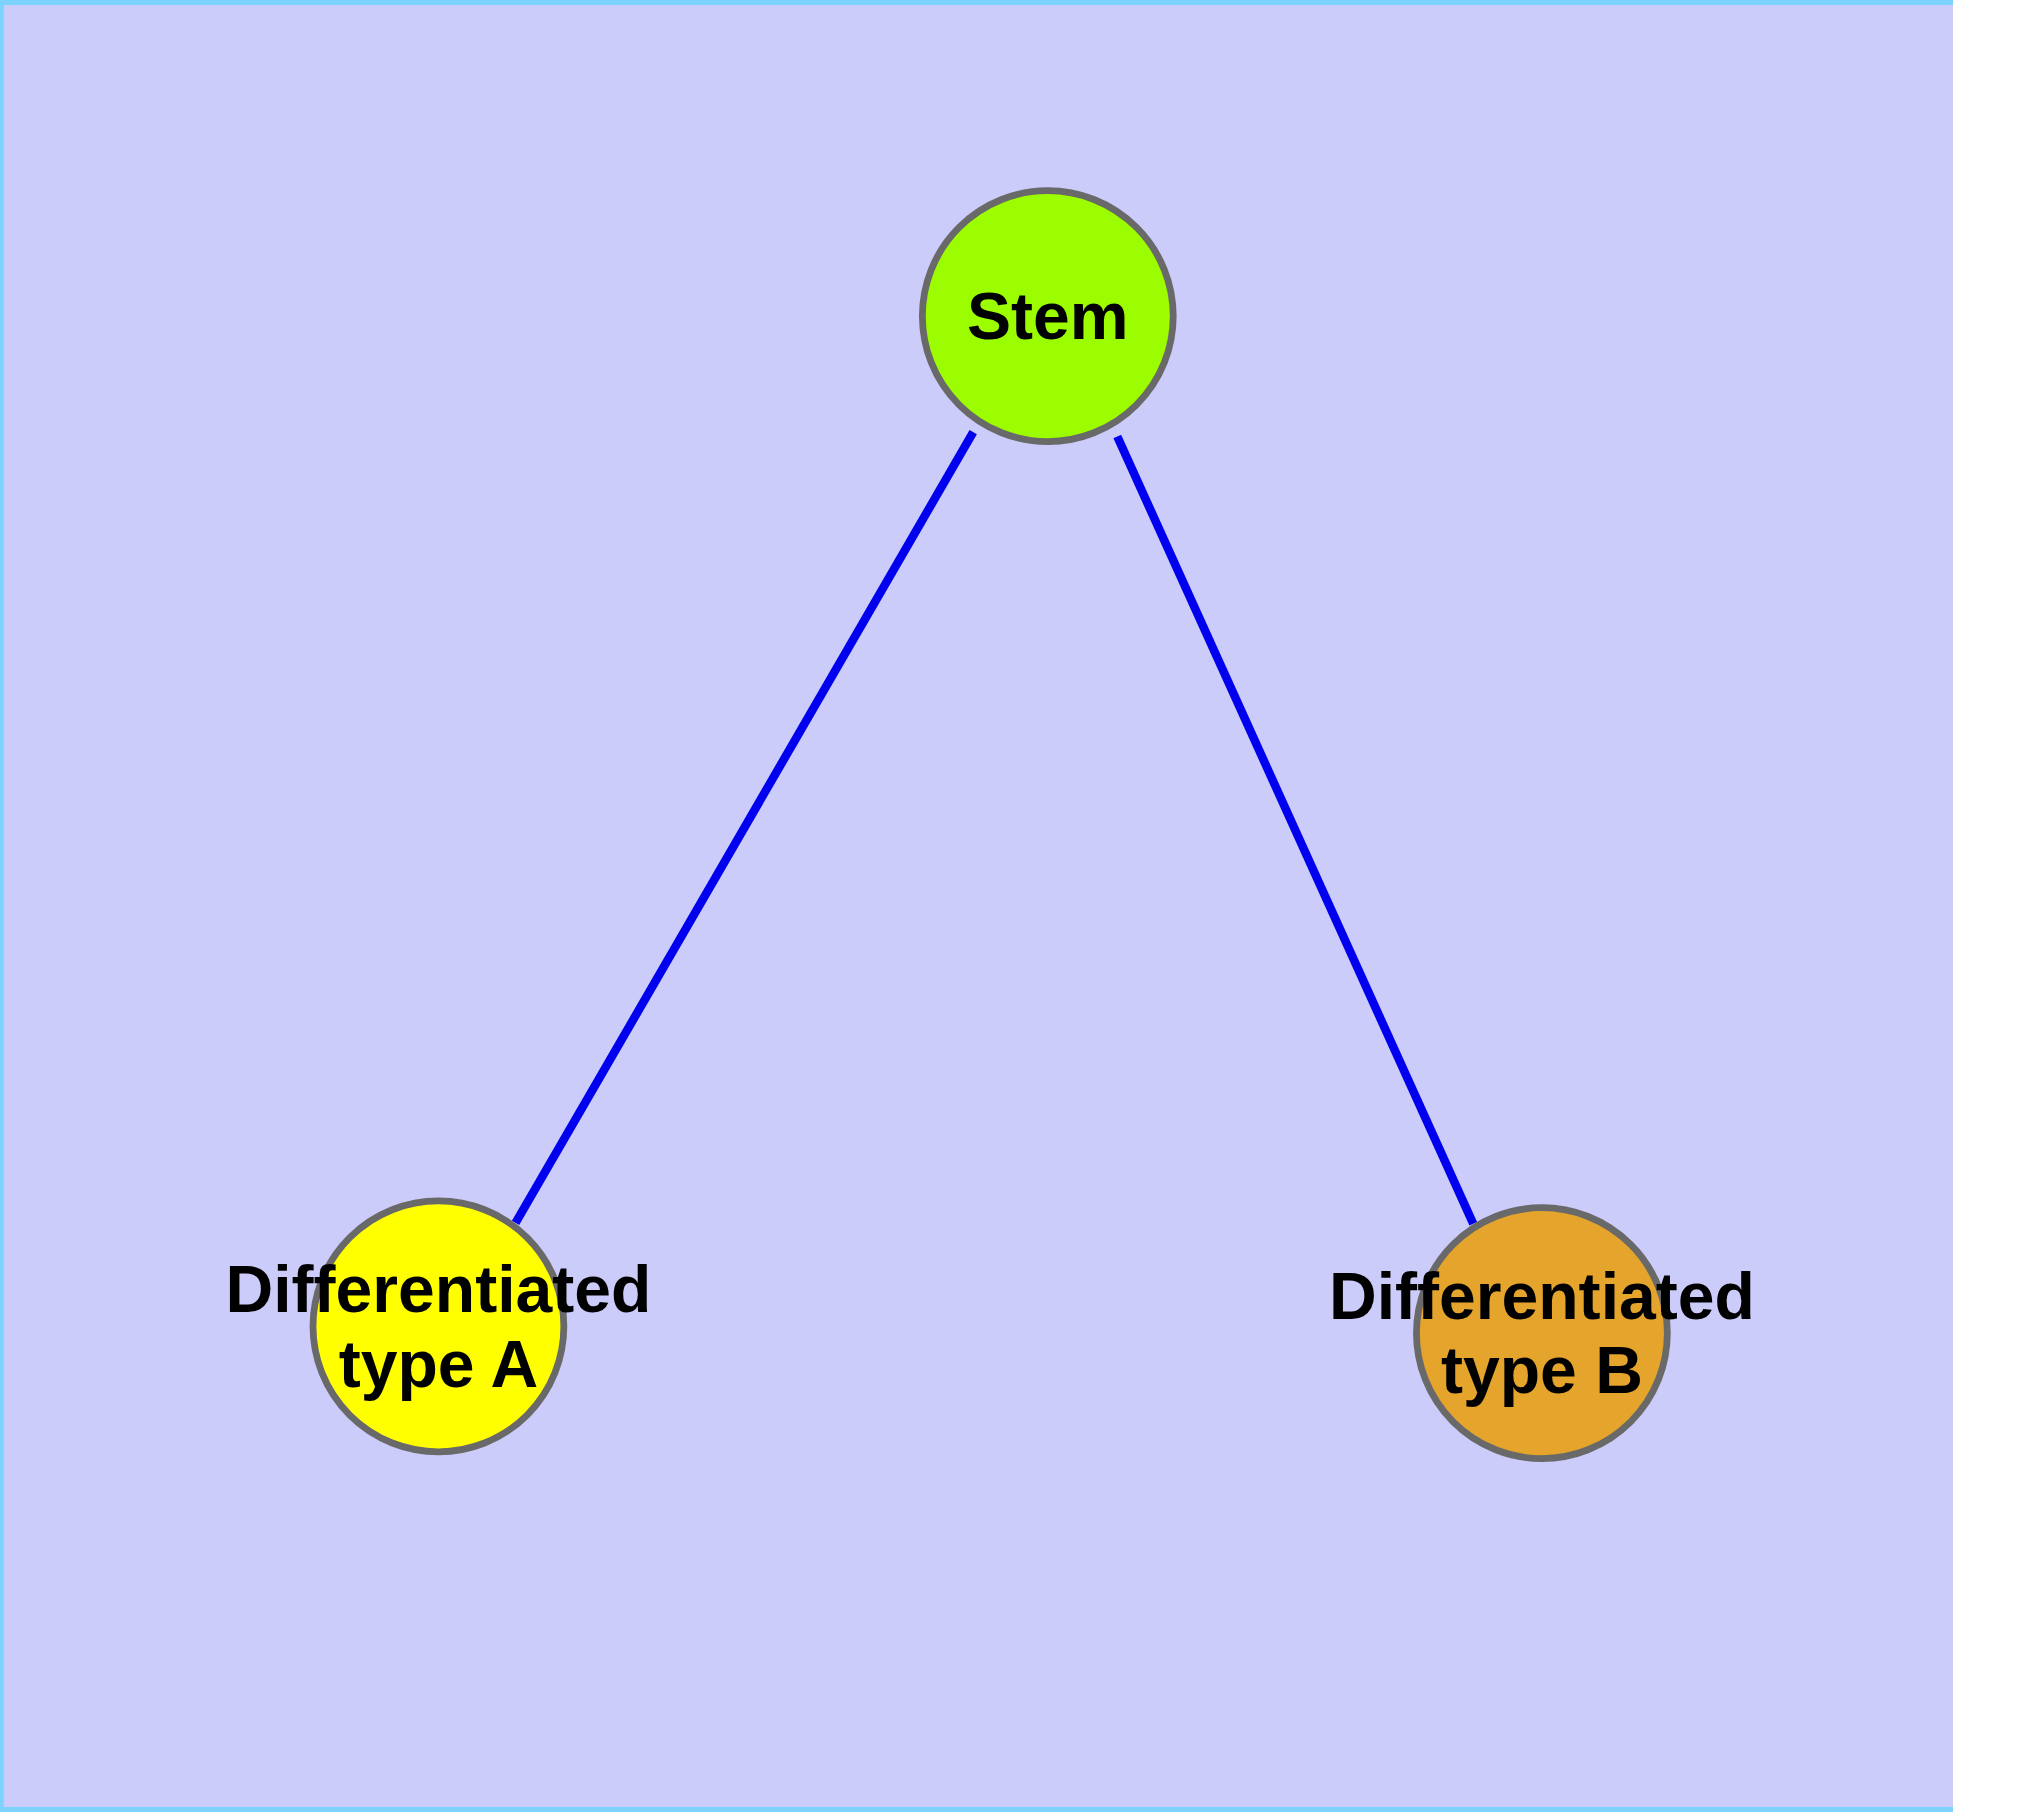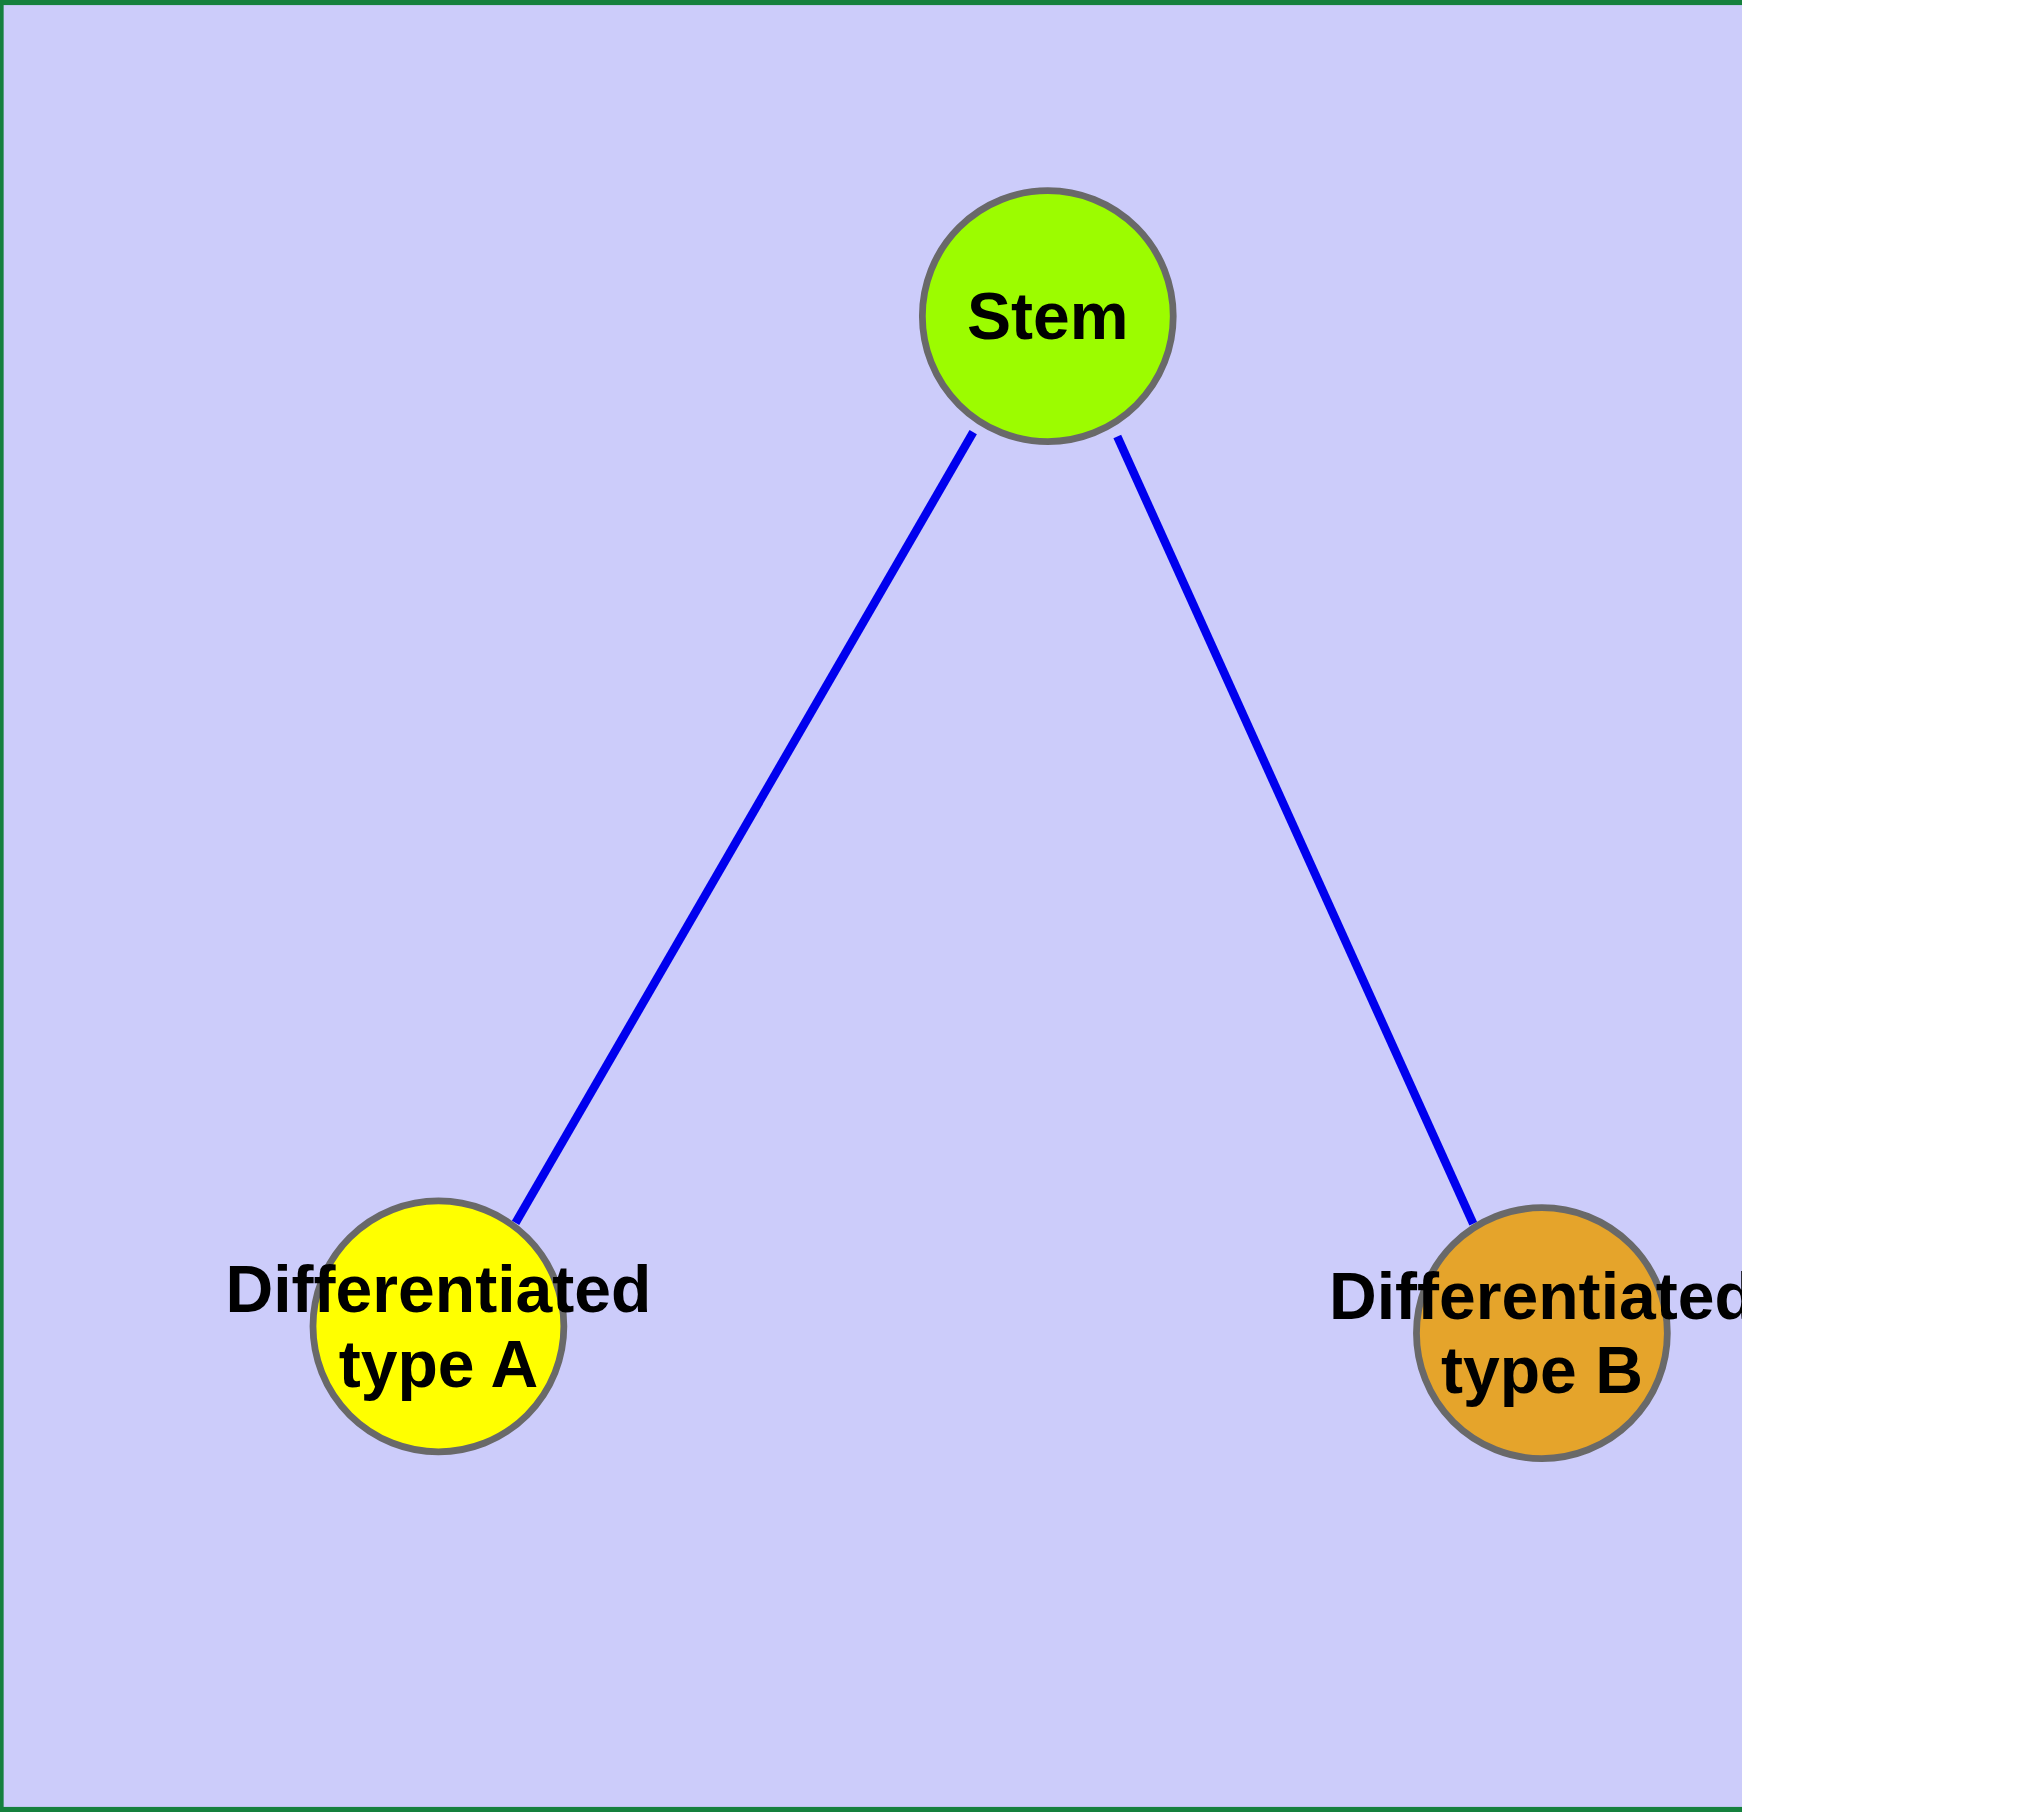--- a/index.html
+++ b/index.html
@@ -2,23 +2,23 @@
 <html style="font-size:13.6px"><head>
 <meta charset="utf-8">
 <style>
   html, body {
     margin: 0;
     padding: 0;
     background: #ffffff;
   }
   #canvas {
     position: relative;
-    width: 1742px;
+    width: 1953px;
     height: 1812px;
-    background: #15803d;
+    background: #7dd3fc;
     overflow: hidden;
     font-family: "Liberation Sans", sans-serif;
   }
   #graph-svg {
     position: absolute;
     top: 0;
     left: 0;
     width: 2021px;
     height: 1812px;
     display: block;

